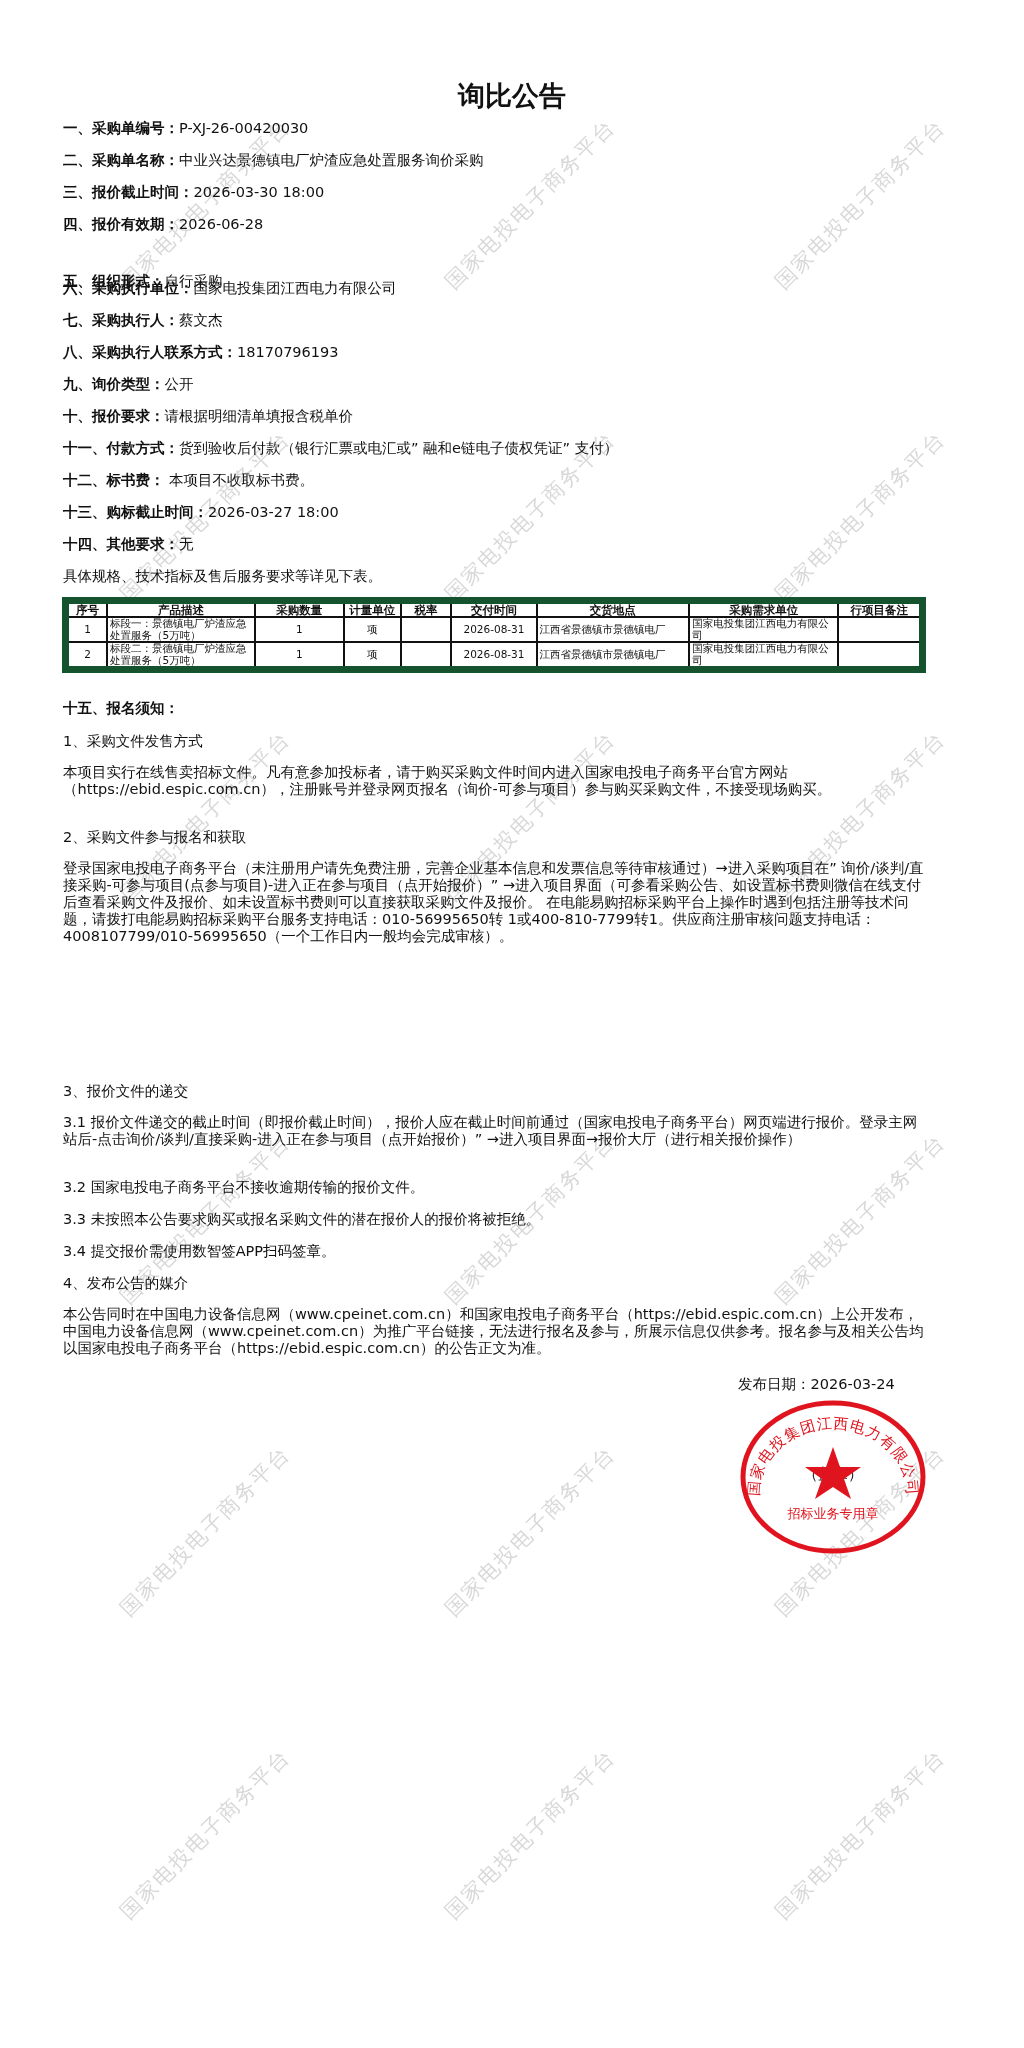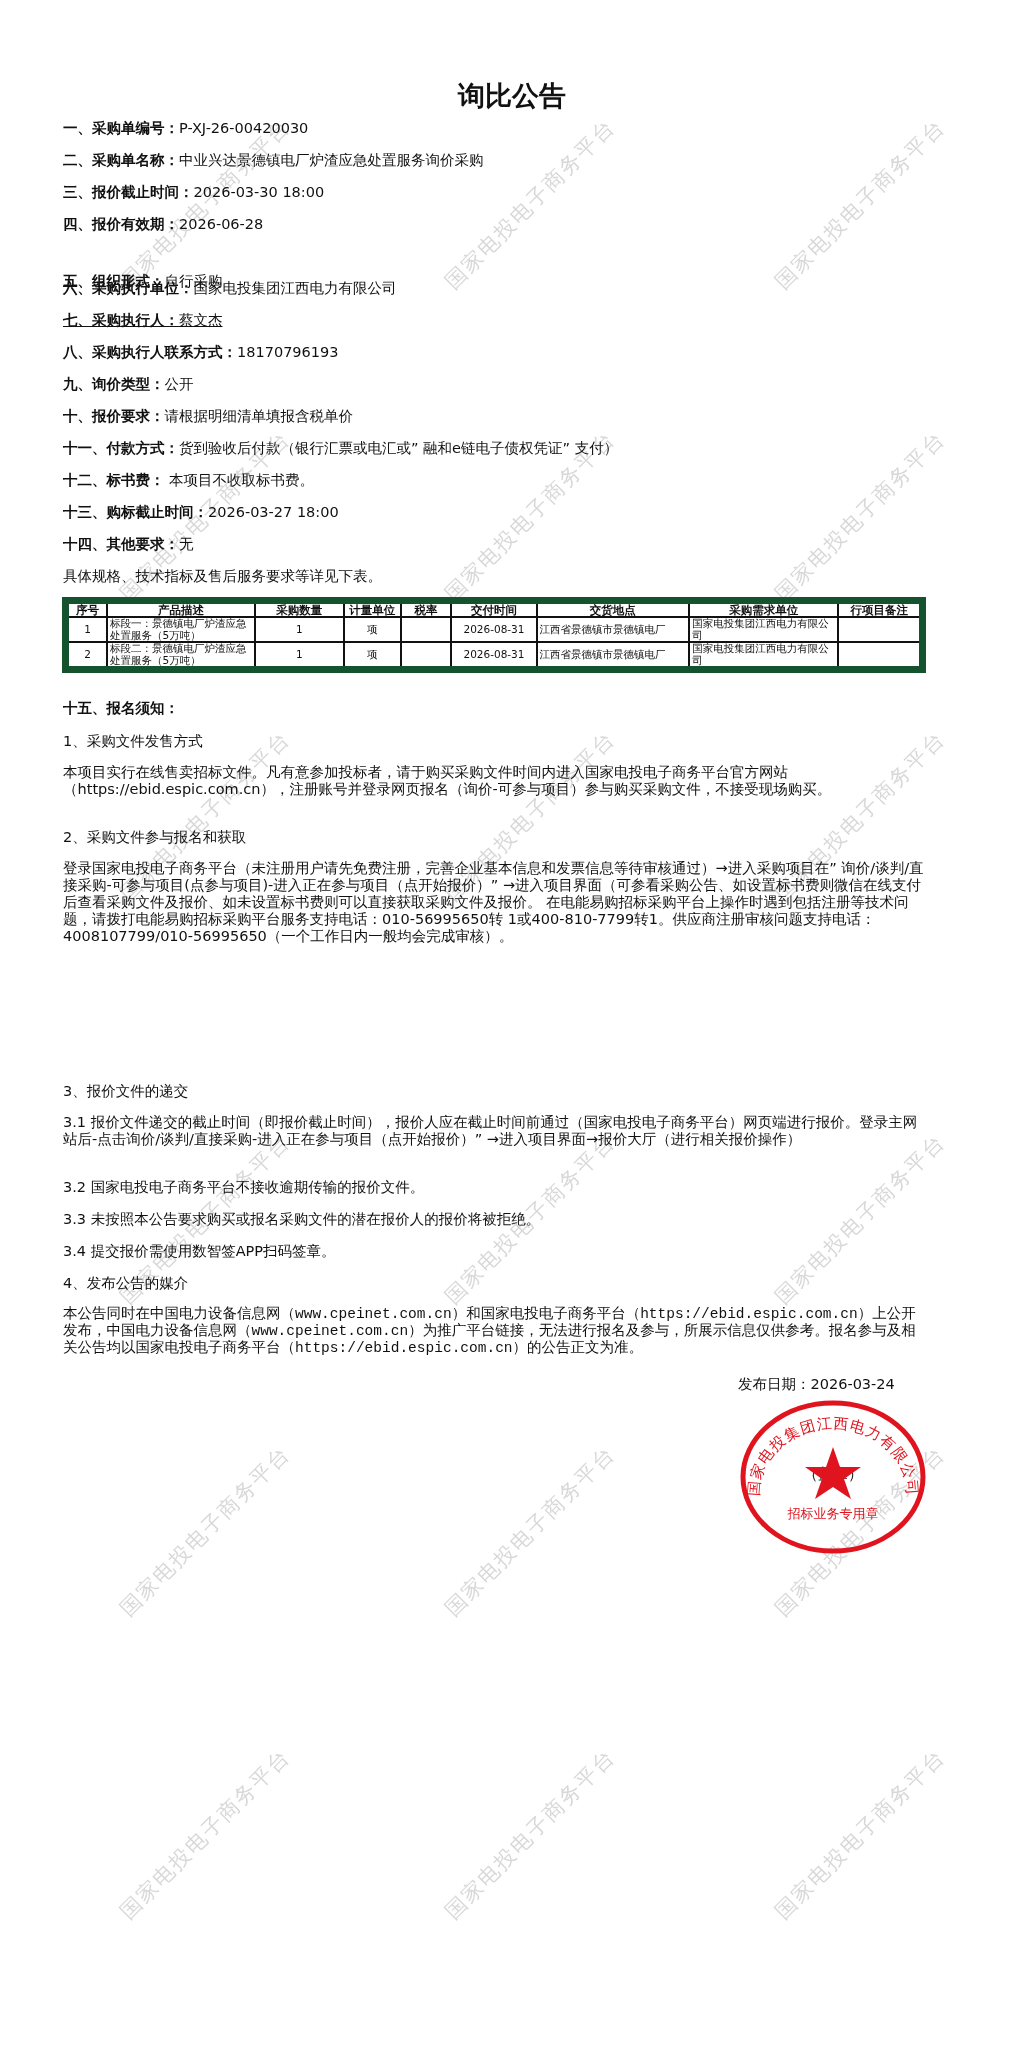--- a/index.html
+++ b/index.html
@@ -50,21 +50,21 @@
 
 <div class="page">
   <div class="title">询比公告</div>
 
   <div class="field" style="top:119px;"><span class="k">一、采购单编号：</span><span>P-XJ-26-00420030</span></div>
   <div class="field" style="top:151px;"><span class="k">二、采购单名称：</span><span>中业兴达景德镇电厂炉渣应急处置服务询价采购</span></div>
   <div class="field" style="top:183px;"><span class="k">三、报价截止时间：</span><span>2026-03-30 18:00</span></div>
   <div class="field" style="top:215px;"><span class="k">四、报价有效期：</span><span>2026-06-28</span></div>
   <div class="field" style="top:256px;margin-top:16px;"><span class="k">五、组织形式：</span><span>自行采购</span></div>
   <div class="field" style="top:279px;"><span class="k">六、采购执行单位：</span><span>国家电投集团江西电力有限公司</span></div>
-  <div class="field" style="top:311px;text-decoration:underline;"><span class="k">七、采购执行人：</span><span>蔡文杰</span></div>
+  <div class="field" style="top:311px;"><span class="k">七、采购执行人：</span><span>蔡文杰</span></div>
   <div class="field" style="top:343px;"><span class="k">八、采购执行人联系方式：</span><span>18170796193</span></div>
   <div class="field" style="top:375px;"><span class="k">九、询价类型：</span><span>公开</span></div>
   <div class="field" style="top:407px;"><span class="k">十、报价要求：</span><span>请根据明细清单填报含税单价</span></div>
   <div class="field" style="top:439px;"><span class="k">十一、付款方式：</span><span>货到验收后付款（银行汇票或电汇或” 融和e链电子债权凭证” 支付）</span></div>
   <div class="field" style="top:471px;text-align:right;"><span class="k">十二、标书费：</span><span> 本项目不收取标书费。</span></div>
   <div class="field" style="top:503px;"><span class="k">十三、购标截止时间：</span><span>2026-03-27 18:00</span></div>
   <div class="field" style="top:535px;"><span class="k">十四、其他要求：</span><span>无</span></div>
 
   <div class="sect" style="top:567px;">具体规格、技术指标及售后服务要求等详见下表。</div>
 
@@ -124,21 +124,21 @@
   <div class="para" style="top:764px;">本项目实行在线售卖招标文件。凡有意参加投标者，请于购买采购文件时间内进入国家电投电子商务平台官方网站（https://ebid.espic.com.cn），注册账号并登录网页报名（询价-可参与项目）参与购买采购文件，不接受现场购买。</div>
   <div class="sect" style="top:828px;">2、采购文件参与报名和获取</div>
   <div class="para" style="top:860px;">登录国家电投电子商务平台（未注册用户请先免费注册，完善企业基本信息和发票信息等待审核通过）→进入采购项目在” 询价/谈判/直接采购-可参与项目(点参与项目)-进入正在参与项目（点开始报价）” →进入项目界面（可参看采购公告、如设置标书费则微信在线支付后查看采购文件及报价、如未设置标书费则可以直接获取采购文件及报价。 在电能易购招标采购平台上操作时遇到包括注册等技术问题，请拨打电能易购招标采购平台服务支持电话：010-56995650转 1或400-810-7799转1。供应商注册审核问题支持电话：4008107799/010-56995650（一个工作日内一般均会完成审核）。</div>
 
   <div class="sect" style="top:1082px;">3、报价文件的递交</div>
   <div class="para" style="top:1114px;">3.1 报价文件递交的截止时间（即报价截止时间），报价人应在截止时间前通过（国家电投电子商务平台）网页端进行报价。登录主网站后-点击询价/谈判/直接采购-进入正在参与项目（点开始报价）” →进入项目界面→报价大厅（进行相关报价操作）</div>
   <div class="sect" style="top:1178px;">3.2 国家电投电子商务平台不接收逾期传输的报价文件。</div>
   <div class="sect" style="top:1210px;">3.3 未按照本公告要求购买或报名采购文件的潜在报价人的报价将被拒绝。</div>
   <div class="sect" style="top:1242px;">3.4 提交报价需使用数智签APP扫码签章。</div>
   <div class="sect" style="top:1274px;">4、发布公告的媒介</div>
-  <div class="para" style="top:1306px;font-family:Liberation Mono, monospace;">本公告同时在中国电力设备信息网（www.cpeinet.com.cn）和国家电投电子商务平台（https://ebid.espic.com.cn）上公开发布，中国电力设备信息网（www.cpeinet.com.cn）为推广平台链接，无法进行报名及参与，所展示信息仅供参考。报名参与及相关公告均以国家电投电子商务平台（https://ebid.espic.com.cn）的公告正文为准。</div>
+  <div class="para" style="top:1306px;">本公告同时在中国电力设备信息网（www.cpeinet.com.cn）和国家电投电子商务平台（https://ebid.espic.com.cn）上公开发布，中国电力设备信息网（www.cpeinet.com.cn）为推广平台链接，无法进行报名及参与，所展示信息仅供参考。报名参与及相关公告均以国家电投电子商务平台（https://ebid.espic.com.cn）的公告正文为准。</div>
 
   <div class="pubdate">发布日期：2026-03-24</div>
 
   <div class="seal">
     <svg width="190" height="160" viewBox="0 0 190 160">
       <defs>
         <path id="sealArc" d="M 22,108 A 74,64 0 1,1 168,108"></path>
       </defs>
       <ellipse cx="95" cy="82" rx="90" ry="74" fill="none" stroke="#e0141e" stroke-width="5"></ellipse>
       <text font-family="'DejaVu Sans', sans-serif" font-size="15" fill="#e0141e" letter-spacing="1">

